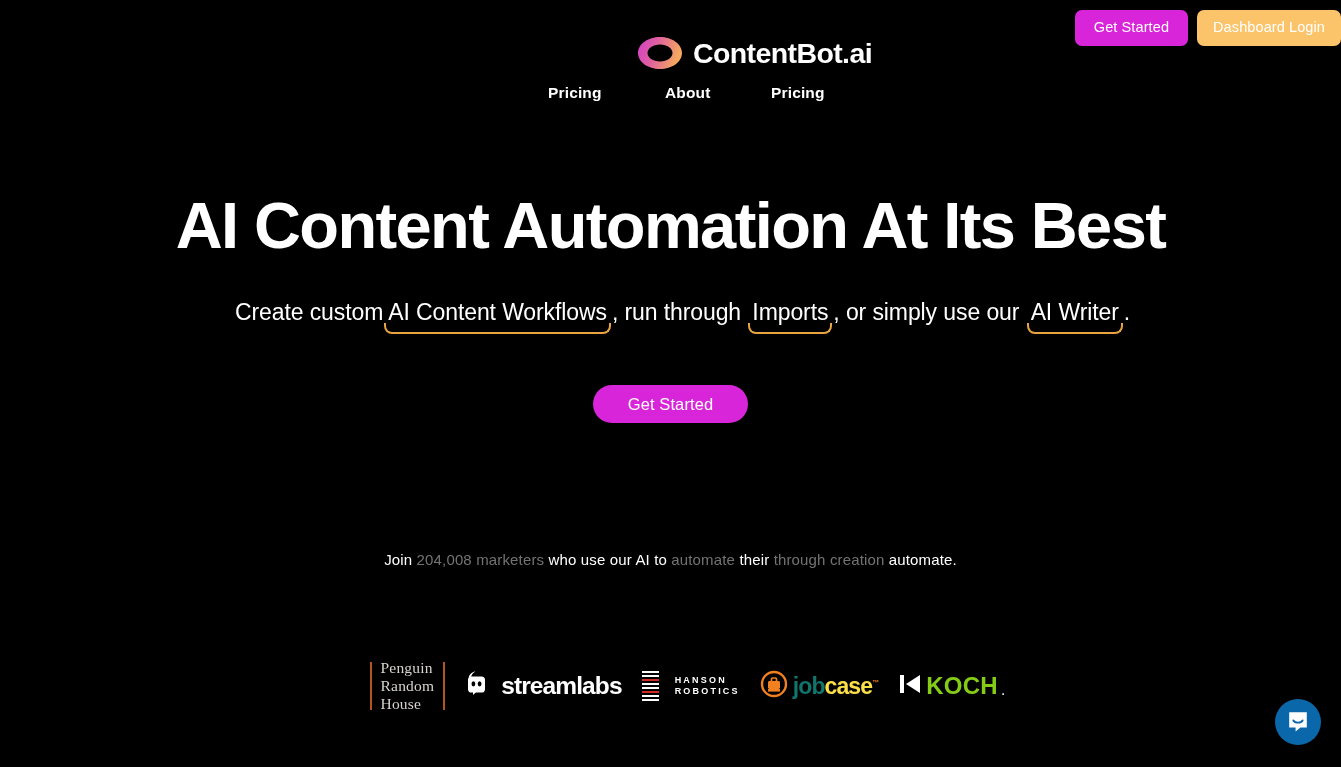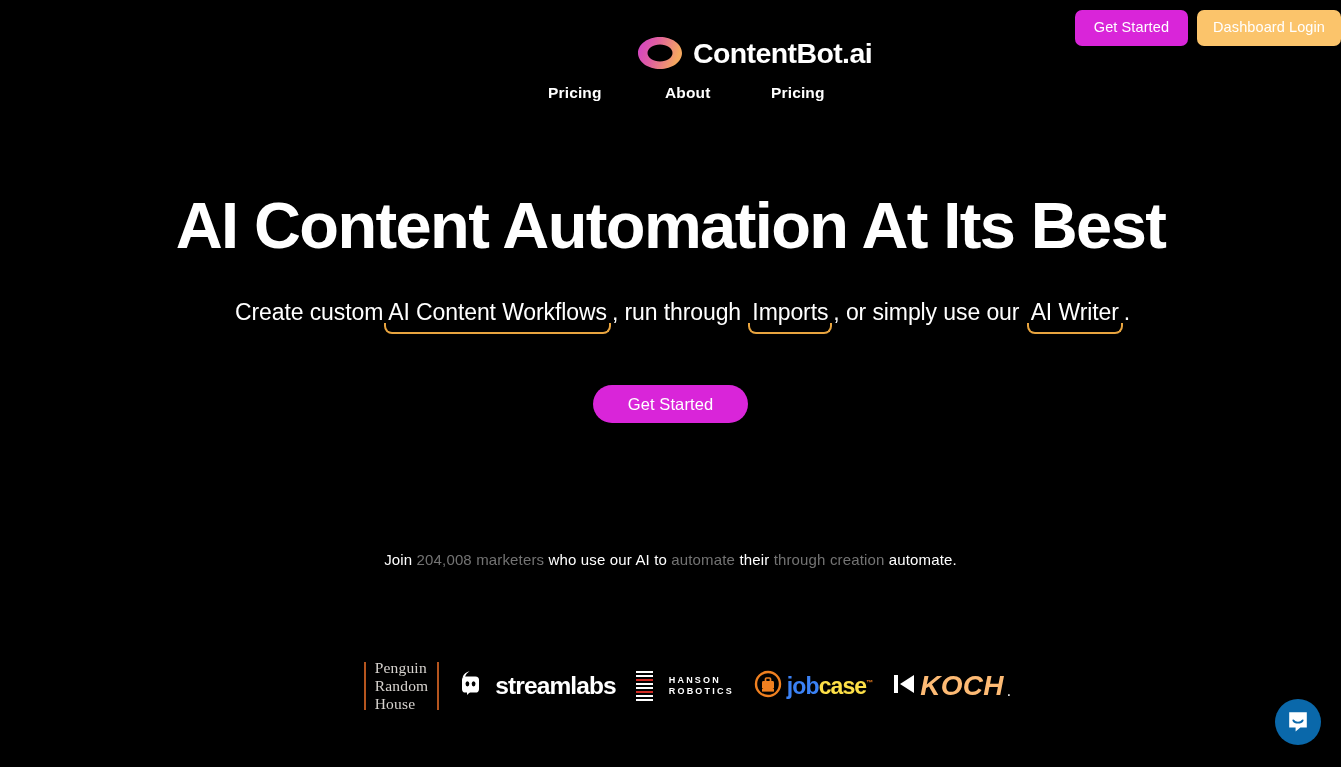--- a/index.html
+++ b/index.html
@@ -284,42 +284,41 @@
     gap: 5px;
     margin-right: 22px;
   }
   .jc-word {
     font-size: 23px;
     font-weight: bold;
     letter-spacing: -0.9px;
     line-height: 1;
     position: relative;
   }
-  .jc-word .jc-job { color: #3b82f6; }
+  .jc-word .jc-job { color: #0f766e; }
   .jc-word .jc-case { color: #fde047; }
   .jc-tm {
     font-size: 7px;
     color: #f08020;
     vertical-align: super;
     font-weight: bold;
   }
 
   .logo-koch {
     display: flex;
     align-items: center;
     gap: 4px;
   }
   .koch-mark { display: block; }
   .koch-word {
-    font-size: 28px;
-    font-weight: bold;
-    color: #fdba74;
+    font-size: 24px;
+    font-weight: bold;
+    color: #84cc16;
     letter-spacing: 0.2px;
     line-height: 1;
-    font-style: italic;
   }
   .koch-dot {
     font-size: 10px;
     color: #ffffff;
     font-weight: bold;
     align-self: flex-end;
     padding-bottom: 2px;
   }
 
   

